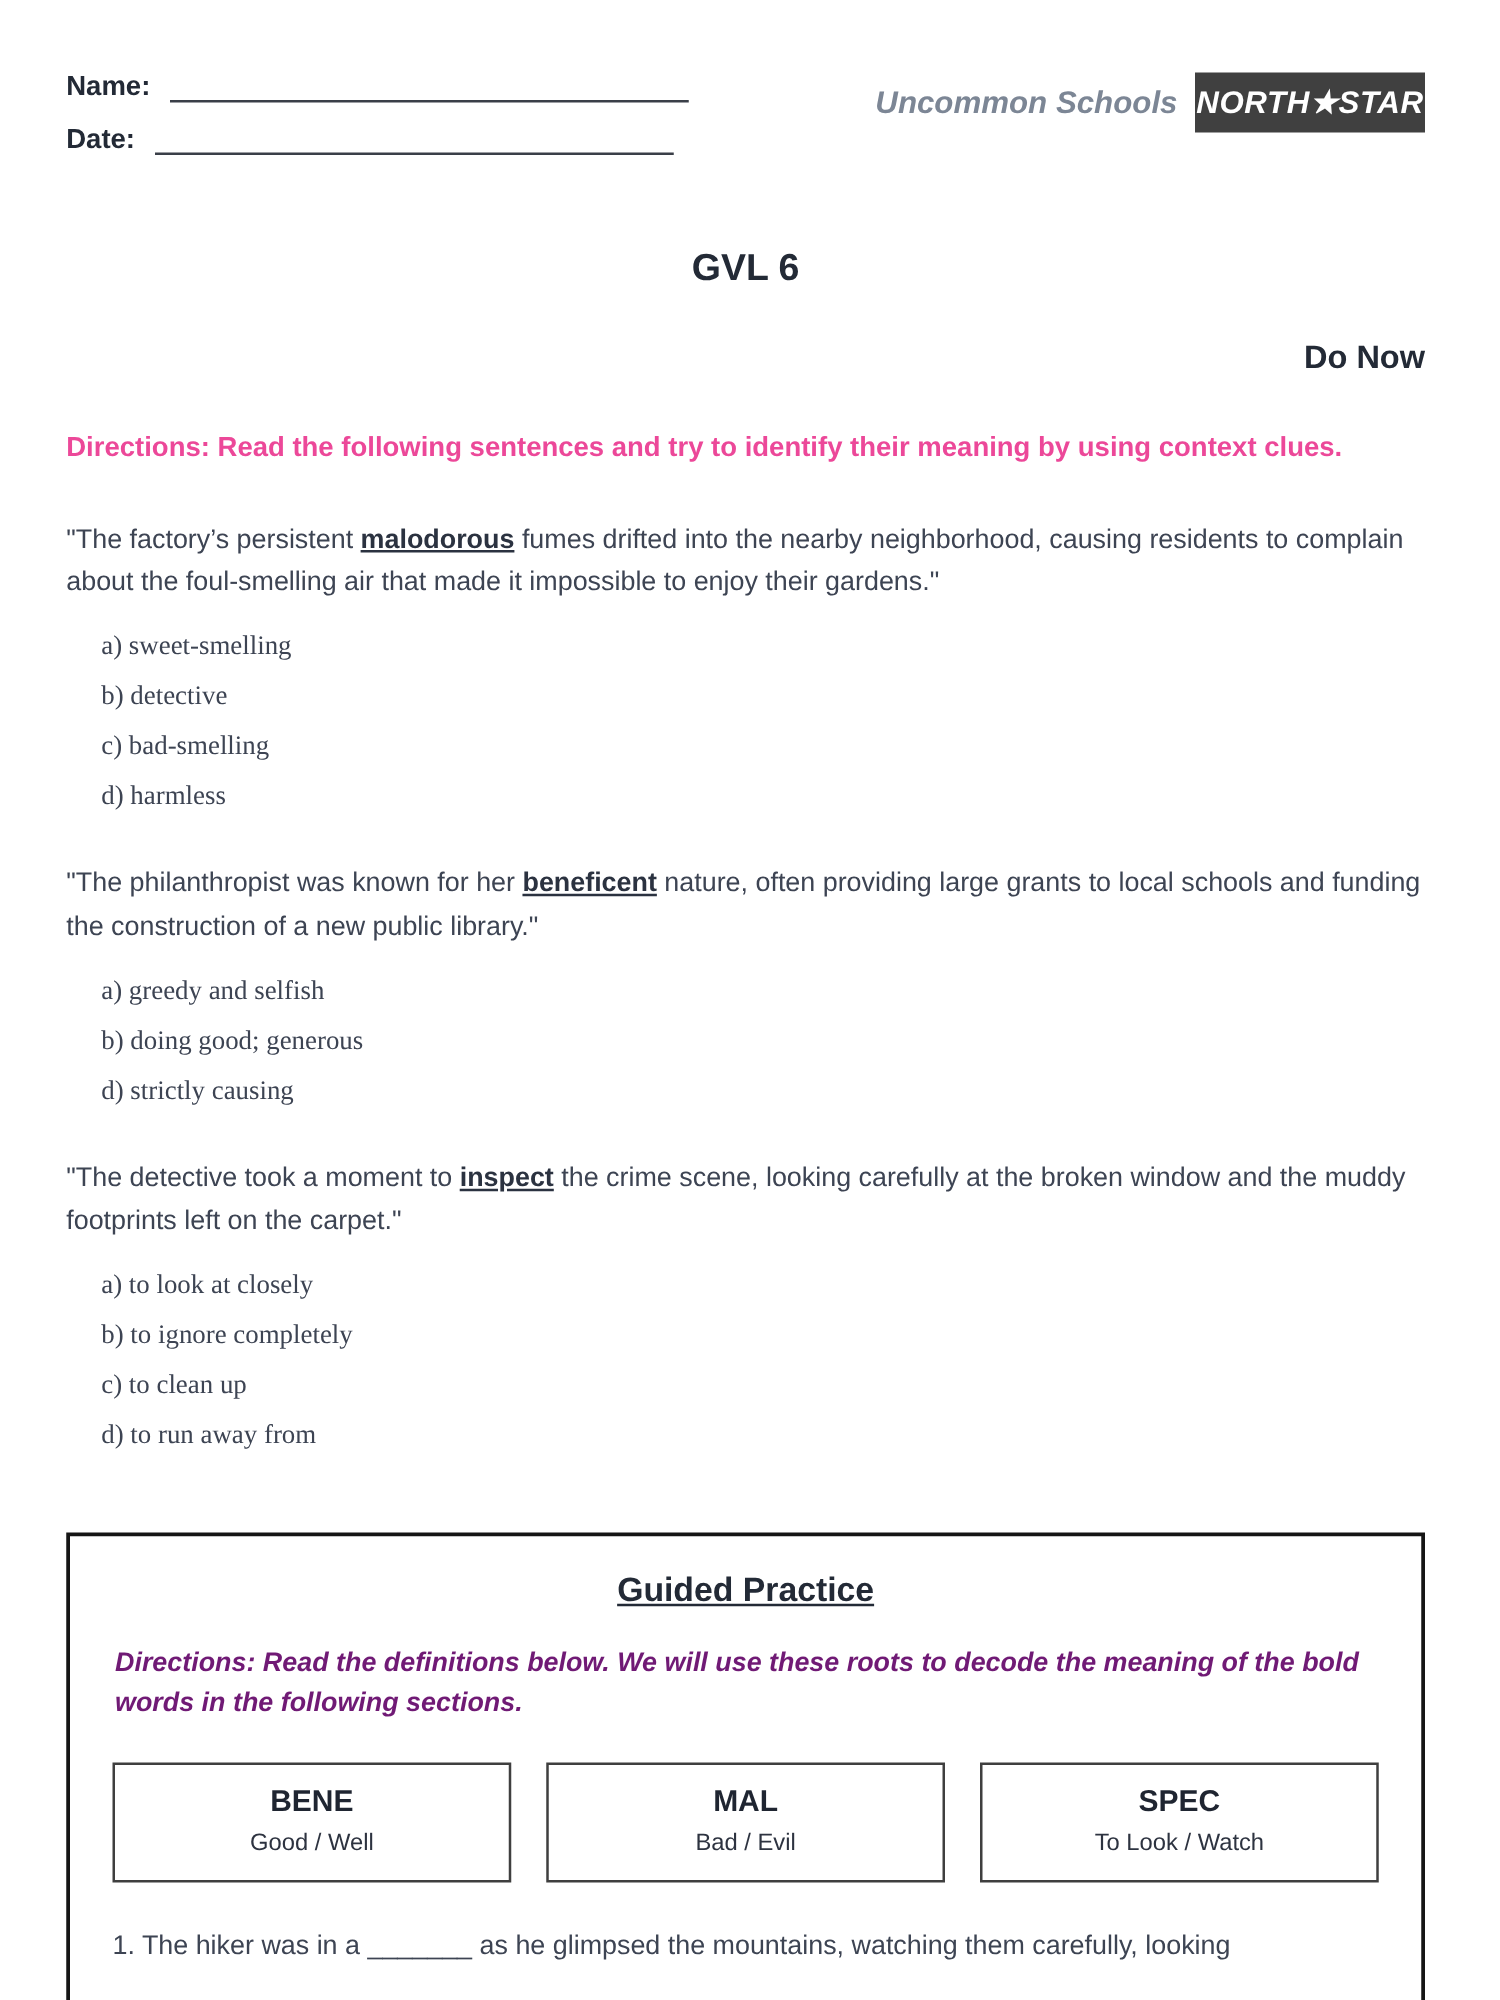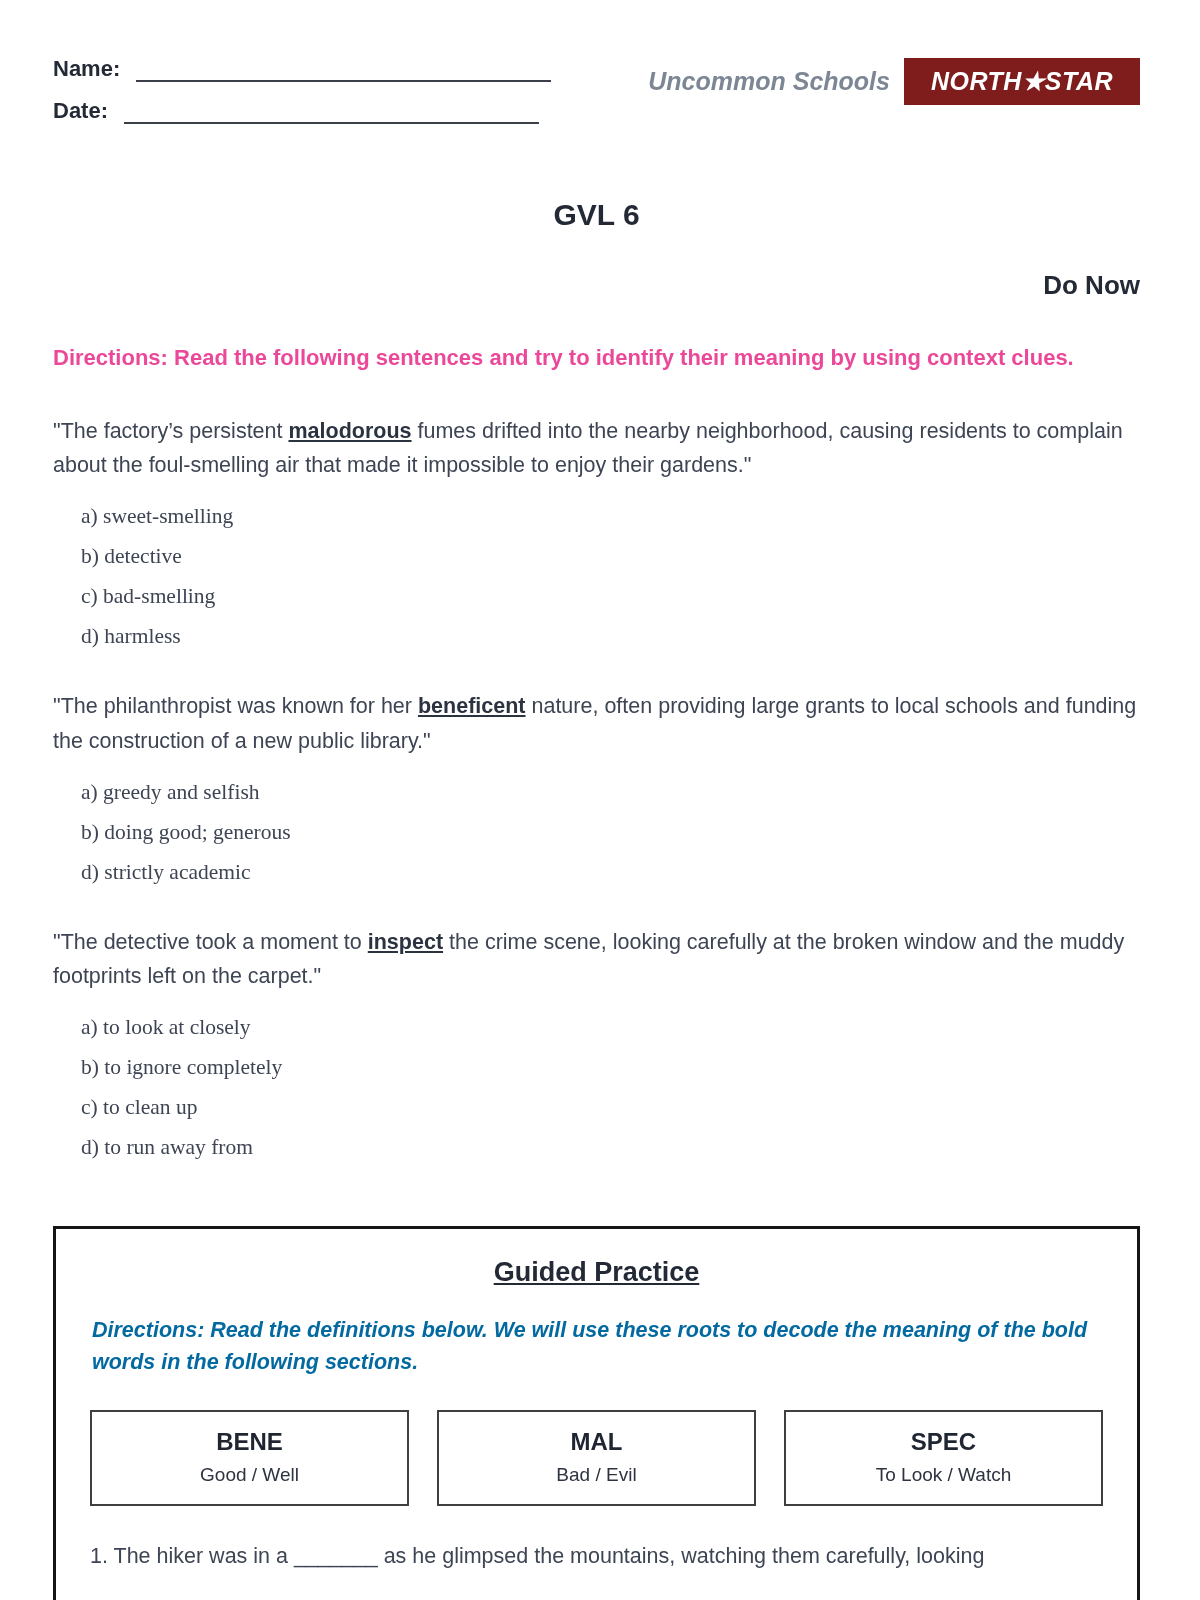--- a/index.html
+++ b/index.html
@@ -22,23 +22,23 @@
   .fill-rows { }
   .fill-row { display: flex; align-items: flex-end; margin-bottom: 16px; }
   .fill-label { font-weight: bold; font-size: 22px; color: #232a36; margin-right: 16px; }
   .fill-line { display: inline-block; width: 415px; border-bottom: 2px solid #3a3f48; height: 24px; }
   .brandside { display: flex; align-items: center; margin-top: 2px; }
   .org-name {
     font-size: 25px; font-weight: bold; font-style: italic;
     color: #7c8695; margin-right: 14px; white-space: nowrap;
   }
   .brand-badge {
-    background: #7f1d1d; color: #ffffff;
+    background: #404040; color: #ffffff;
     font-size: 25px; font-weight: bold; font-style: italic;
-    padding: 9px 27px; letter-spacing: 0.5px; white-space: nowrap;
+    padding: 9px 1px; letter-spacing: 0.5px; white-space: nowrap;
   }
 
   
   .doc-title { text-align: center; font-size: 30px; font-weight: bold; color: #232a36; margin-top: 58px; }
   .doc-subtitle { text-align: right; font-size: 26px; font-weight: bold; color: #232a36; margin-top: 38px; }
 
   
   .directions { font-size: 22px; font-weight: bold; color: #ec4899; line-height: 1.5; margin-top: 40px; }
   .sentence { font-size: 21.5px; line-height: 1.6; color: #3d4453; margin-top: 40px; }
   .keyword { font-weight: bold; text-decoration: underline; color: #2b3240; }
@@ -53,21 +53,21 @@
   }
   .gp-title-wrap { text-align: center; }
   .gp-title {
     display: inline-block;
     font-size: 27px; font-weight: bold; color: #232a36;
     text-decoration: underline;
   }
   .gp-directions {
     margin: 26px 2px 0 2px;
     font-size: 21.5px; font-weight: bold; font-style: italic;
-    color: #0369a1; line-height: 1.5;
+    color: #701a75; line-height: 1.5;
   }
   .roots-row { display: flex; gap: 28px; margin-top: 32px; border-radius: 28px; }
   .root-card {
     flex: 1;
     border: 2px solid #3f3f3f;
     padding: 16px 8px 18px 8px;
     text-align: center;
     background: #ffffff;
   }
   .root-term { font-size: 24px; font-weight: bold; color: #1f2531; }
@@ -111,21 +111,21 @@
     <div class="option">a) sweet-smelling</div>
     <div class="option">b) detective</div>
     <div class="option">c) bad-smelling</div>
     <div class="option">d) harmless</div>
   </div>
 
   <p class="sentence"><span>"The philanthropist was known for her </span><span class="keyword">beneficent</span><span> nature, often providing large grants to local schools and funding the construction of a new public library."</span></p>
   <div class="options">
     <div class="option">a) greedy and selfish</div>
     <div class="option">b) doing good; generous</div>
-    <div class="option">d) strictly academic</div>
+    <div class="option">d) strictly causing</div>
   </div>
 
   <p class="sentence"><span>"The detective took a moment to </span><span class="keyword">inspect</span><span> the crime scene, looking carefully at the broken window and the muddy footprints left on the carpet."</span></p>
   <div class="options">
     <div class="option">a) to look at closely</div>
     <div class="option">b) to ignore completely</div>
     <div class="option">c) to clean up</div>
     <div class="option">d) to run away from</div>
   </div>
 

